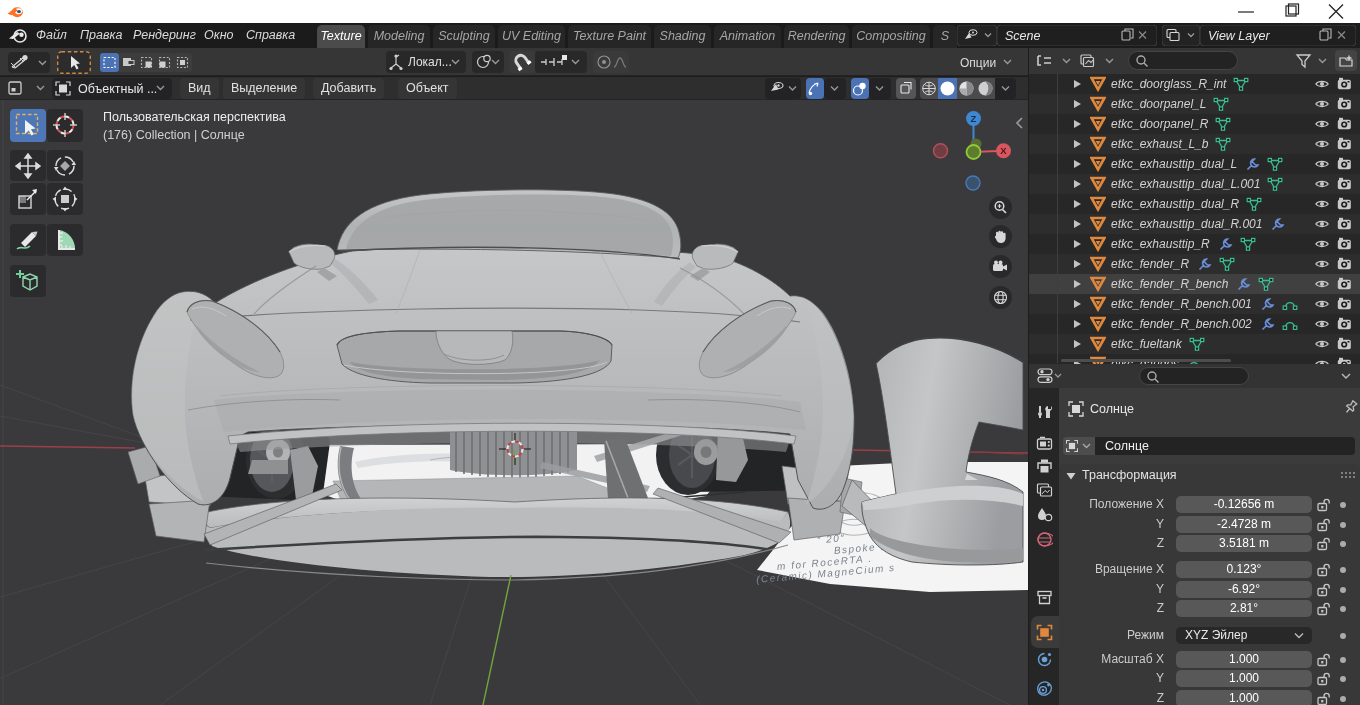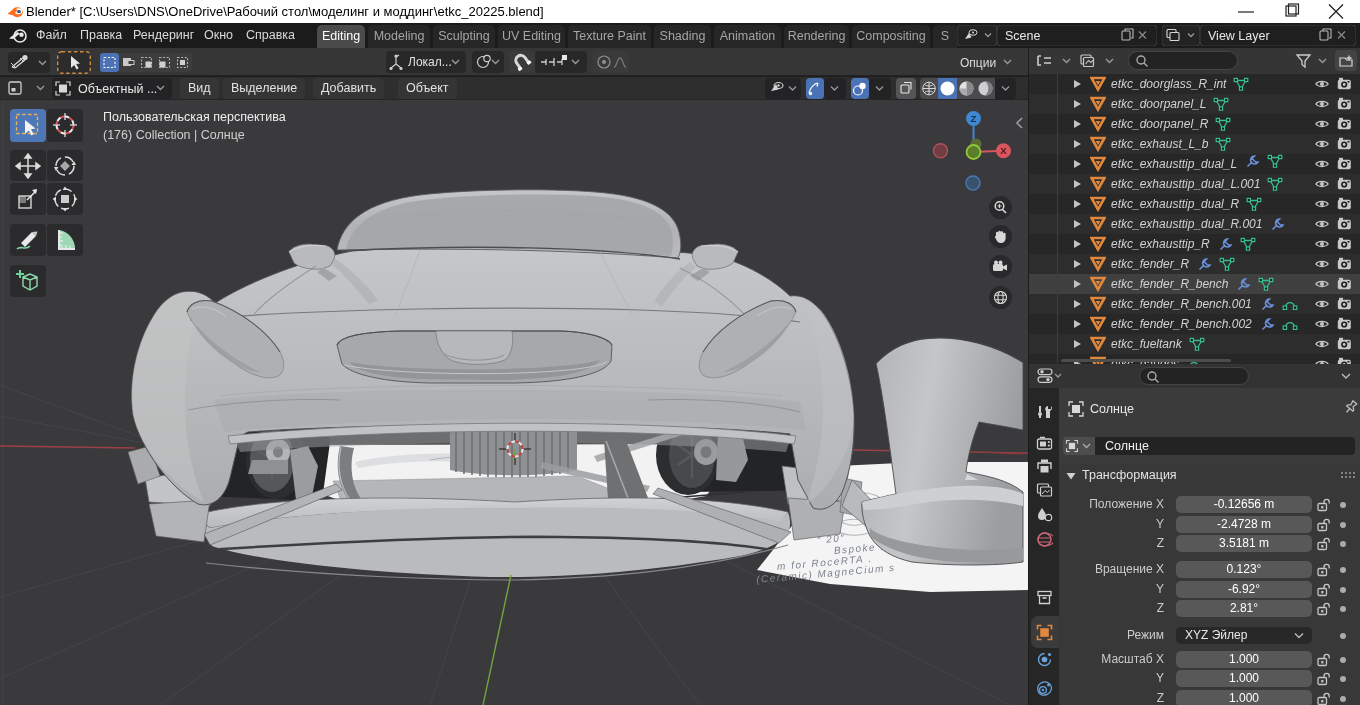--- a/index.html
+++ b/index.html
@@ -2,21 +2,21 @@
 <html><head>
 <meta charset="utf-8">
 <style>
 * { margin:0; padding:0; box-sizing:border-box; }
 html,body { width:1360px; height:705px; overflow:hidden; background:#1d1d1d;
   font-family:"Liberation Sans", sans-serif; }
 .abs { position:absolute; }
 #titlebar { position:absolute; left:0; top:0; width:1360px; height:23px; background:#ffffff;
   color:#000; font-size:13px; line-height:23px; }
 #titletext { position:absolute; left:26px; top:0; }
-#menubar { position:absolute; left:0; top:23px; width:1228px; height:25px; background:#1b1b1b; }
+#menubar { position:absolute; left:0; top:23px; width:1228px; height:25px; background:#1b1b1b;font-style:italic; }
 .menuitem { position:absolute; top:0; height:25px; line-height:25px; color:#dadada; font-size:12.5px; }
 .wtab { position:absolute; top:2px; height:23px; line-height:23px; color:#a5a5a5; font-size:12.5px;
   background:#262626; border-radius:5px 5px 0 0; text-align:center; }
 .wtab.active { background:#4b4b4b; color:#ffffff; }
 #toolbar { position:absolute; left:0; top:48px; width:1028px; height:28px; background:#363636; border-bottom:1px solid #232323;}
 #vpheader { position:absolute; left:0; top:77px; width:1028px; height:23px; background:#2e2e2e; border-bottom:1px solid #242424; }
 .vph-menu { position:absolute; top:1px; height:21px; line-height:21px; color:#e2e2e2; font-size:12.5px;
   background:#353535; border-radius:4px; padding:0 8px; }
 #viewport { position:absolute; left:0; top:100px; width:1028px; height:605px; background:#3a3a3c; }
 #outliner { position:absolute; left:1029px; top:48px; width:331px; height:315px; background:#282828; }
@@ -32,41 +32,40 @@
 </style>
 </head>
 <body>
 <div id="titlebar">
   <svg class="abs" style="left:7px;top:4px" width="17" height="16" viewBox="0 0 17 16">
     <ellipse cx="10.2" cy="8.3" rx="5.6" ry="5" fill="#ff7021"></ellipse>
     <ellipse cx="11.5" cy="7.2" rx="3.6" ry="3" fill="#ffffff"></ellipse>
     <ellipse cx="12" cy="7.6" rx="2" ry="1.7" fill="#265787"></ellipse>
     <path d="M0.5,9.8 L7.5,4.2 L11,6.2 L4.6,11.2 Z" fill="#ff7021"></path>
   </svg>
-  <span id="titletext">Blender* [C:\Users\DNS\OneDrive\Рабочий стол\моделинг и моддинг\etkc_20225.blend]</span>
   <svg class="abs" style="left:1230px;top:0" width="130" height="23" viewBox="0 0 130 23">
     <path d="M8,12 H24" stroke="#222" stroke-width="1.2"></path>
     <rect x="56" y="6" width="10" height="10" fill="none" stroke="#222" stroke-width="1.2"></rect>
     <rect x="58.5" y="4" width="10" height="10" fill="none" stroke="#222" stroke-width="1.2"></rect>
     <path d="M99,4.5 L113,18.5 M113,4.5 L99,18.5" stroke="#222" stroke-width="1.3"></path>
   </svg>
 </div>
 
 <div id="menubar">
   <svg class="abs" style="left:8px;top:3px" width="20" height="19" viewBox="0 0 20 19">
     <circle cx="12" cy="10" r="6" fill="none" stroke="#e8e8e8" stroke-width="1.6"></circle>
     <circle cx="13.5" cy="8.7" r="2.2" fill="#e8e8e8"></circle>
     <path d="M1,12.5 L9,6 L12,7.5 L5,13 Z" fill="#e8e8e8"></path>
   </svg>
   <span class="menuitem" style="left:36px">Файл</span>
   <span class="menuitem" style="left:80px">Правка</span>
   <span class="menuitem" style="left:133px">Рендеринг</span>
   <span class="menuitem" style="left:204px">Окно</span>
   <span class="menuitem" style="left:246px">Справка</span>
-  <span class="wtab active" style="left:317px;width:48px">Editing</span>
+  <span class="wtab active" style="left:317px;width:48px">Texture</span>
   <span class="wtab" style="left:368px;width:62px">Modeling</span>
   <span class="wtab" style="left:433px;width:62px">Sculpting</span>
   <span class="wtab" style="left:498px;width:67px">UV Editing</span>
   <span class="wtab" style="left:568px;width:83px">Texture Paint</span>
   <span class="wtab" style="left:654px;width:57px">Shading</span>
   <span class="wtab" style="left:714px;width:67px">Animation</span>
   <span class="wtab" style="left:784px;width:65px">Rendering</span>
   <span class="wtab" style="left:852px;width:78px">Compositing</span>
   <span class="wtab" style="left:933px;width:24px">S</span>
   <svg class="abs" style="left:957px;top:2px" width="200" height="21" viewBox="0 0 200 21">
@@ -647,21 +646,21 @@
           <use href="#i-cam"></use>
         </svg>
 </div>
 <div class="olrow" style="top:106px;background:#272727">
 <svg class="abs" style="left:44px;top:4px" width="9" height="12" viewBox="0 0 9 12">
           <use href="#i-arrow"></use>
         </svg>
 <svg class="abs" style="left:61px;top:2px" width="16" height="16" viewBox="0 0 16 16">
           <use href="#i-tri"></use>
         </svg>
-<div class="abs" style="left:82px;top:0;display:flex;align-items:flex-start;height:20px">
+<div class="abs" style="left:82px;top:0;display:flex;align-items:center;height:20px">
           <span>etkc_exhausttip_dual_L</span>
           <svg style="margin-left:7px;flex:none" width="16" height="14" viewBox="0 0 16 14">
             <use href="#i-wrench"></use>
           </svg>
           <svg style="margin-left:7px;flex:none" width="16" height="14" viewBox="0 0 16 14">
             <use href="#i-mesh"></use>
           </svg>
         </div>
 <svg class="abs" style="left:286px;top:3px" width="14" height="14" viewBox="0 0 14 14">
           <use href="#i-eye"></use>

